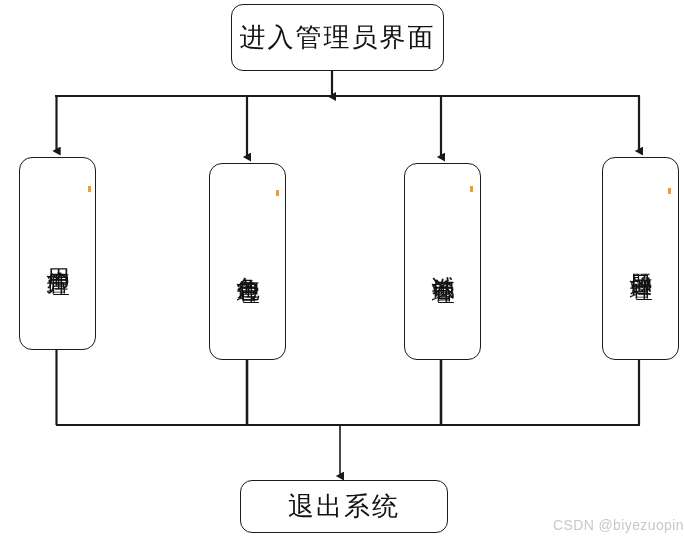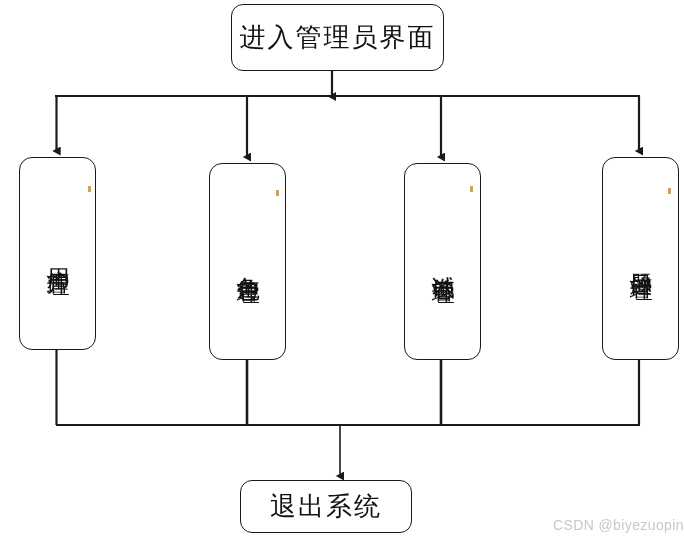--- a/index.html
+++ b/index.html
@@ -39,21 +39,21 @@
   .node-top {
     left: 231px;
     top: 4px;
     width: 213px;
     height: 67px;
     border-radius: 12px;
   }
   .node-bottom {
     left: 240px;
     top: 480px;
-    width: 172px;
+    width: 208px;
     height: 53px;
     border-radius: 12px;
   }
   .node-col {
     border-radius: 13px;
     width: 77px;
   }
   .label-h {
     font-size: 26px;
     letter-spacing: 2px;

